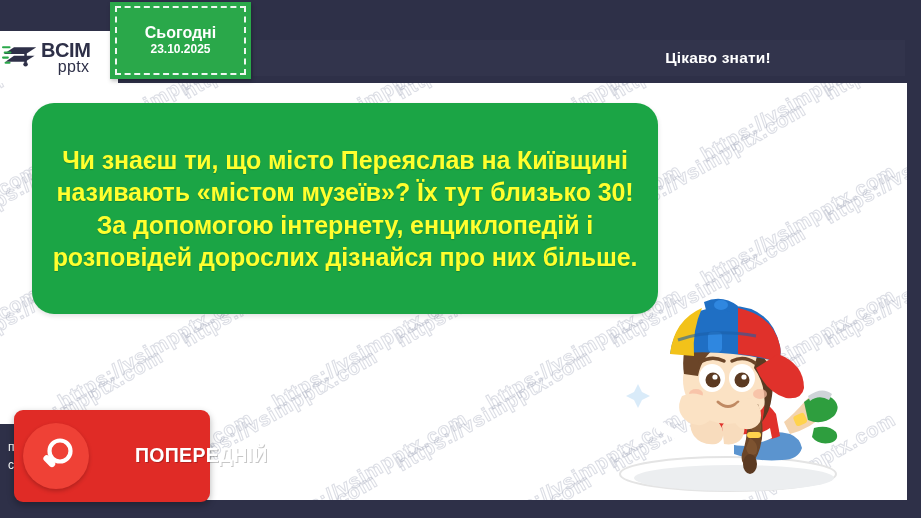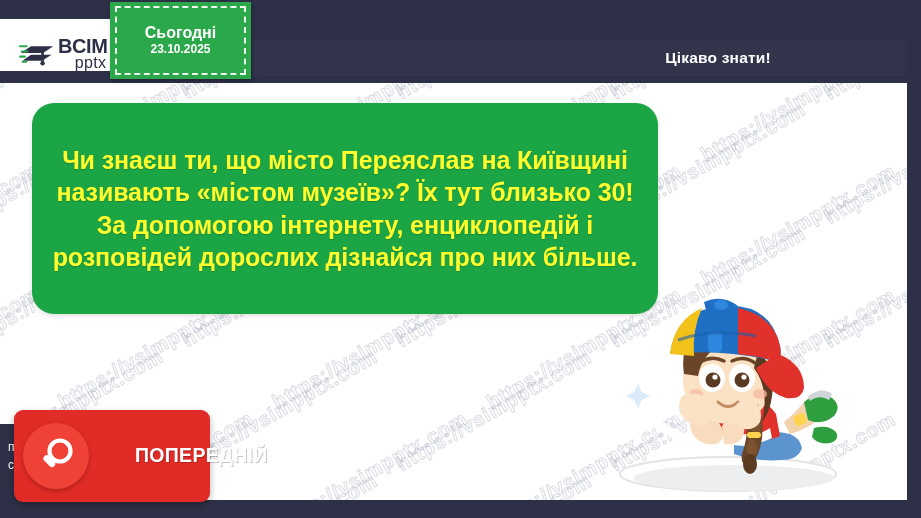--- a/index.html
+++ b/index.html
@@ -69,28 +69,28 @@
     font-size: 15.5px;
     font-weight: bold;
     letter-spacing: 0.2px;
     margin-left: 290px;
   }
 
   
   .logo-plate {
     position: absolute;
     left: 0;
-    top: 19px;
+    top: 31px;
     width: 118px;
     height: 52px;
     background: #ffffff;
     z-index: 14;
     display: flex;
-    align-items: flex-end;
-    padding-left: 19px;
+    align-items: center;
+    padding-left: 2px;
   }
   .logo-mark { width: 36px; height: 30px; flex: none; }
   .logo-text { margin-left: 3px; line-height: 1; }
   .logo-text .big {
     display: block;
     font-size: 20px;
     font-weight: bold;
     color: #2e3048;
     letter-spacing: -0.4px;
   }

